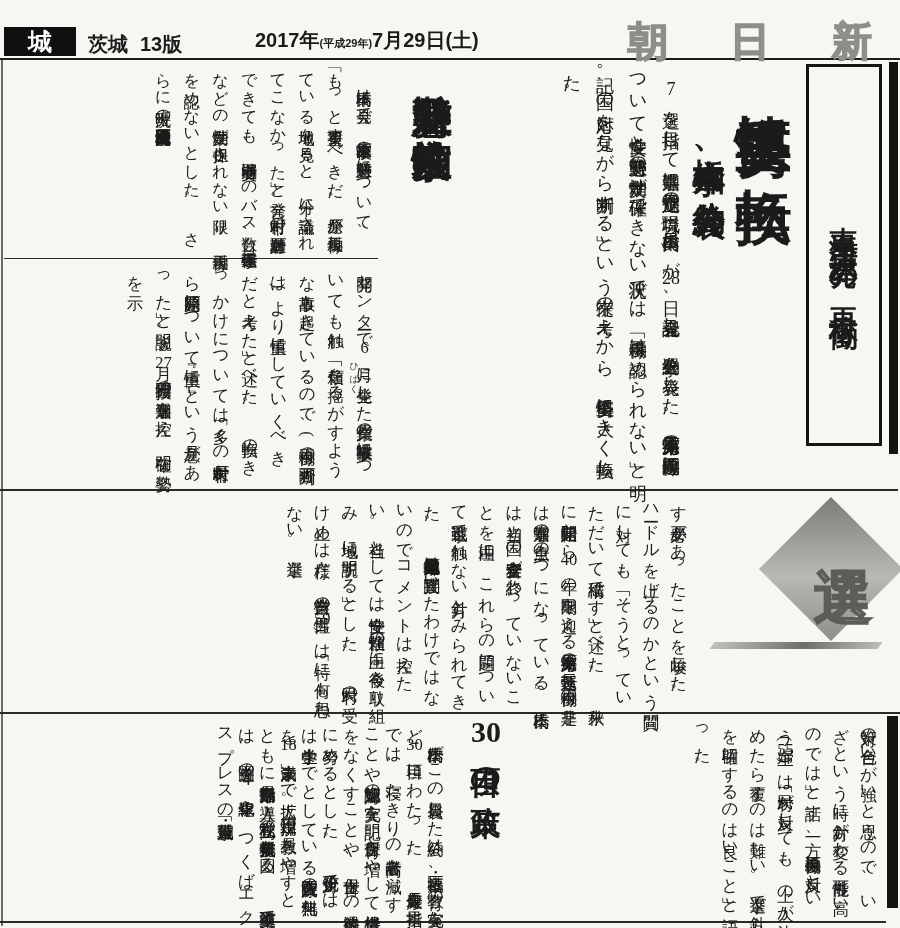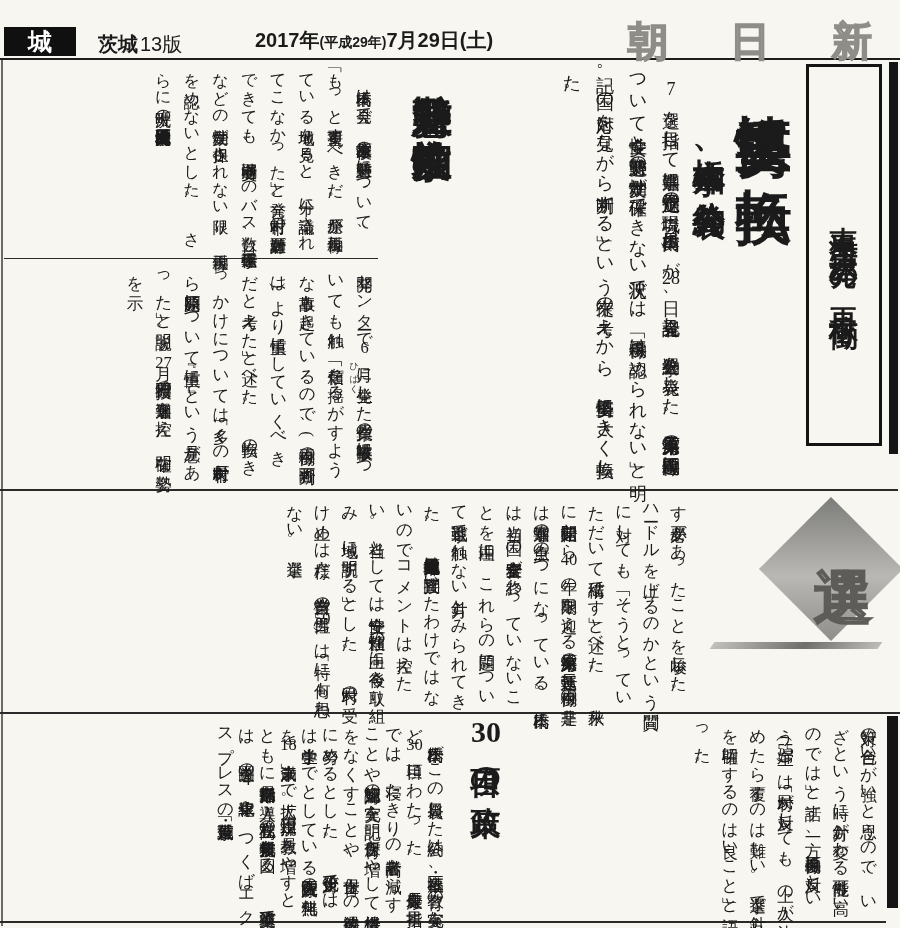--- a/index.html
+++ b/index.html
@@ -15,25 +15,25 @@
   }
   .tcy { text-combine-upright:all; -webkit-text-combine:horizontal; }
   .sans { font-family:"Liberation Sans","DejaVu Sans",sans-serif; }
 
   
   .header { left:0; top:0; width:900px; height:58px; border-bottom:2px solid #1d1d1d; }
   .edition-badge {
     left:4px; top:27px; width:72px; height:29px; background:#101010; color:#fff;
     font-weight:bold; font-size:24px; text-align:center; line-height:29px;
   }
-  .region   { left:98px;  top:31px; font-weight:bold; font-size:20px; }
-  .edition  { left:140px; top:31px; font-weight:normal; font-size:20px; }
+  .region   { left:88px;  top:31px; font-weight:bold; font-size:20px; }
+  .edition  { left:140px; top:31px; font-weight:bold; font-size:20px; }
   .dateline { left:255px; top:27px; white-space:nowrap; }
   .dateline .big   { font-weight:bold; font-size:20px; }
-  .dateline .small { font-weight:bold; font-size:14px;text-align:center; }
+  .dateline .small { font-weight:bold; font-size:11px;text-align:center; }
   .nameplate {
     left:628px; top:14px; font-weight:bold; font-size:40px; letter-spacing:62px;
     color:#e9e8e3; -webkit-text-stroke:1.5px #8f8d87; white-space:nowrap;
   }
 
   
   .left-edge       { left:1px;  top:60px;  width:2px;  height:866px; background:#6a6a66; }
   .right-bar-top   { left:889px; top:62px; width:9px;  height:392px; background:#141414; }
   .right-bar-bot   { left:887px; top:716px; width:11px; height:192px; background:#141414; }
   .rule-1 { left:0; top:489px; width:898px; height:2px; background:#2a2a28; }

